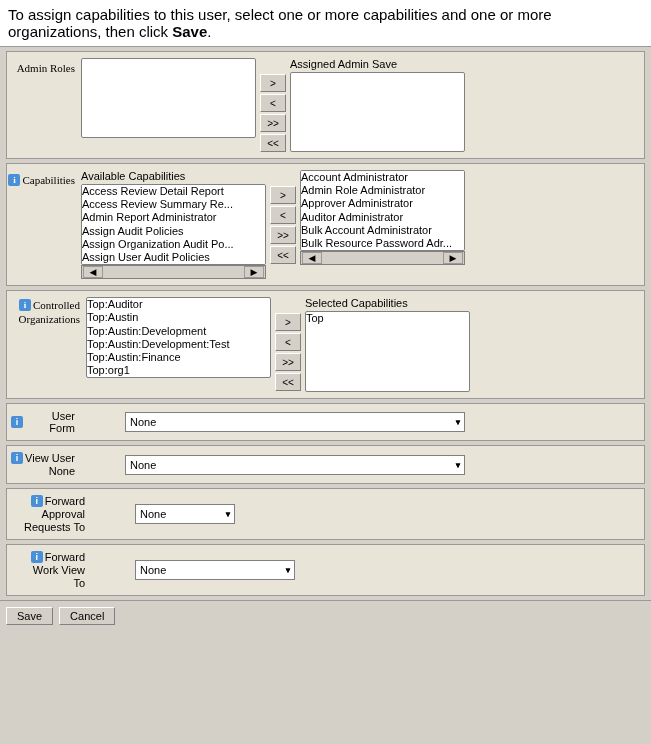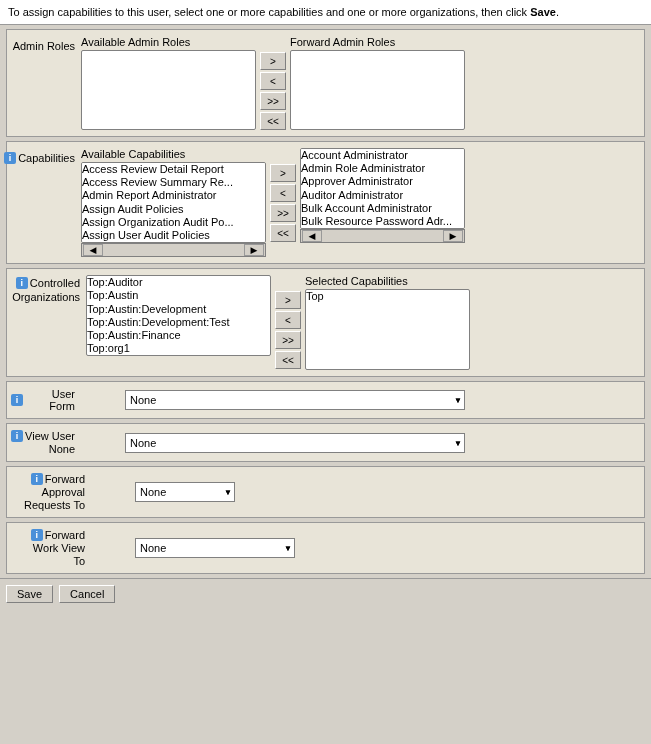--- a/index.html
+++ b/index.html
@@ -11,21 +11,21 @@
       width: 651px;
     }
     .page {
       background: #d4d0c8;
       padding: 0;
     }
     .top-instructions {
       background: #fff;
       border-bottom: 1px solid #999;
       padding: 6px 8px;
-      font-size: 11px;
+      font-size: 15px;
     }
     .top-instructions b { font-weight: bold; }
     .section {
       background: #e8e4d8;
       border: 1px solid #999;
       margin: 4px 6px;
       padding: 6px 4px;
       display: flex;
       align-items: flex-start;
     }
@@ -33,20 +33,21 @@
       width: 70px;
       min-width: 70px;
       text-align: right;
       padding-right: 6px;
       padding-top: 4px;
       font-size: 11px;
       display: flex;
       align-items: center;
       justify-content: flex-end;
       gap: 2px;
+      font-family: Liberation Serif, serif;
     }
     .info-icon {
       width: 12px;
       height: 12px;
       background: #4a90d9;
       color: #fff;
       border-radius: 2px;
       font-size: 9px;
       font-weight: bold;
       display: inline-flex;
@@ -166,31 +167,30 @@
   <div class="top-instructions">
     <span>To assign capabilities to this user, select one or more capabilities and one or more organizations, then click </span><b>Save</b><span>.</span>
   </div>
 
   <div class="section">
     <div class="section-label">
       <span>Admin Roles</span>
     </div>
     <div class="dual-list">
       <div class="list-container">
-        <div class="list-title">Available Admin Roles</div>
         <select class="list-box" multiple="" size="6" style="width:175px;"></select>
       </div>
       <div class="arrow-buttons">
         <button class="arrow-btn">&gt;</button>
         <button class="arrow-btn">&lt;</button>
         <button class="arrow-btn">&gt;&gt;</button>
         <button class="arrow-btn">&lt;&lt;</button>
       </div>
       <div class="list-container">
-        <div class="list-title">Forward Admin Roles</div>
+        <div class="list-title">Assigned Admin Save</div>
         <select class="list-box" multiple="" size="6" style="width:175px;"></select>
       </div>
     </div>
   </div>
 
   <div class="section">
     <div class="section-label">
       <span class="info-icon">i</span>
       <span>Capabilities</span>
     </div>

